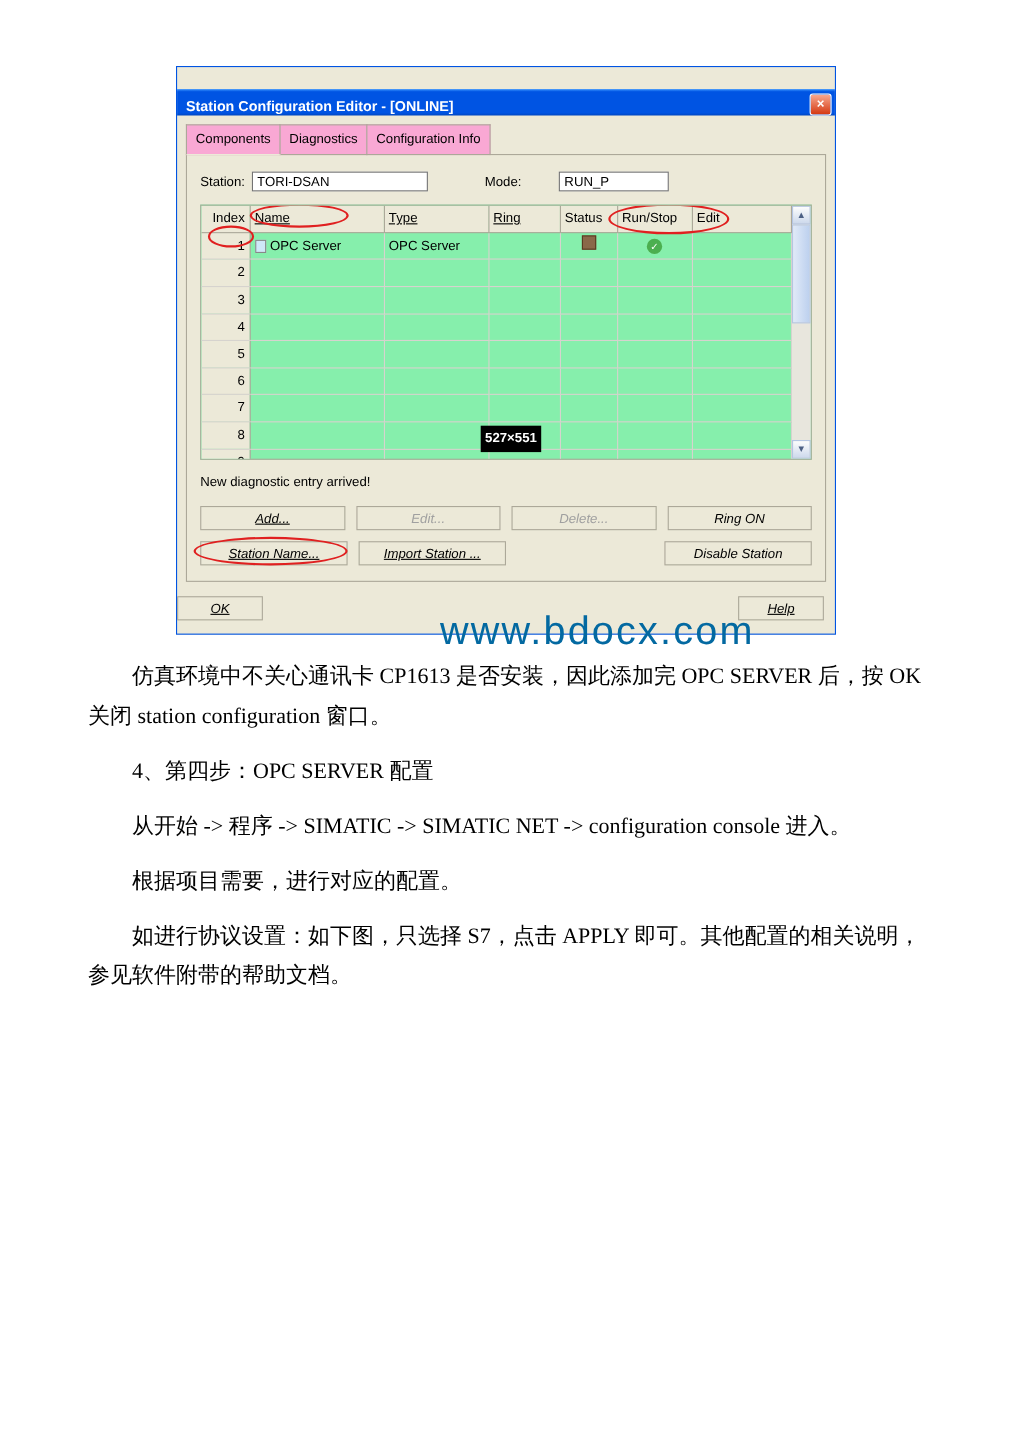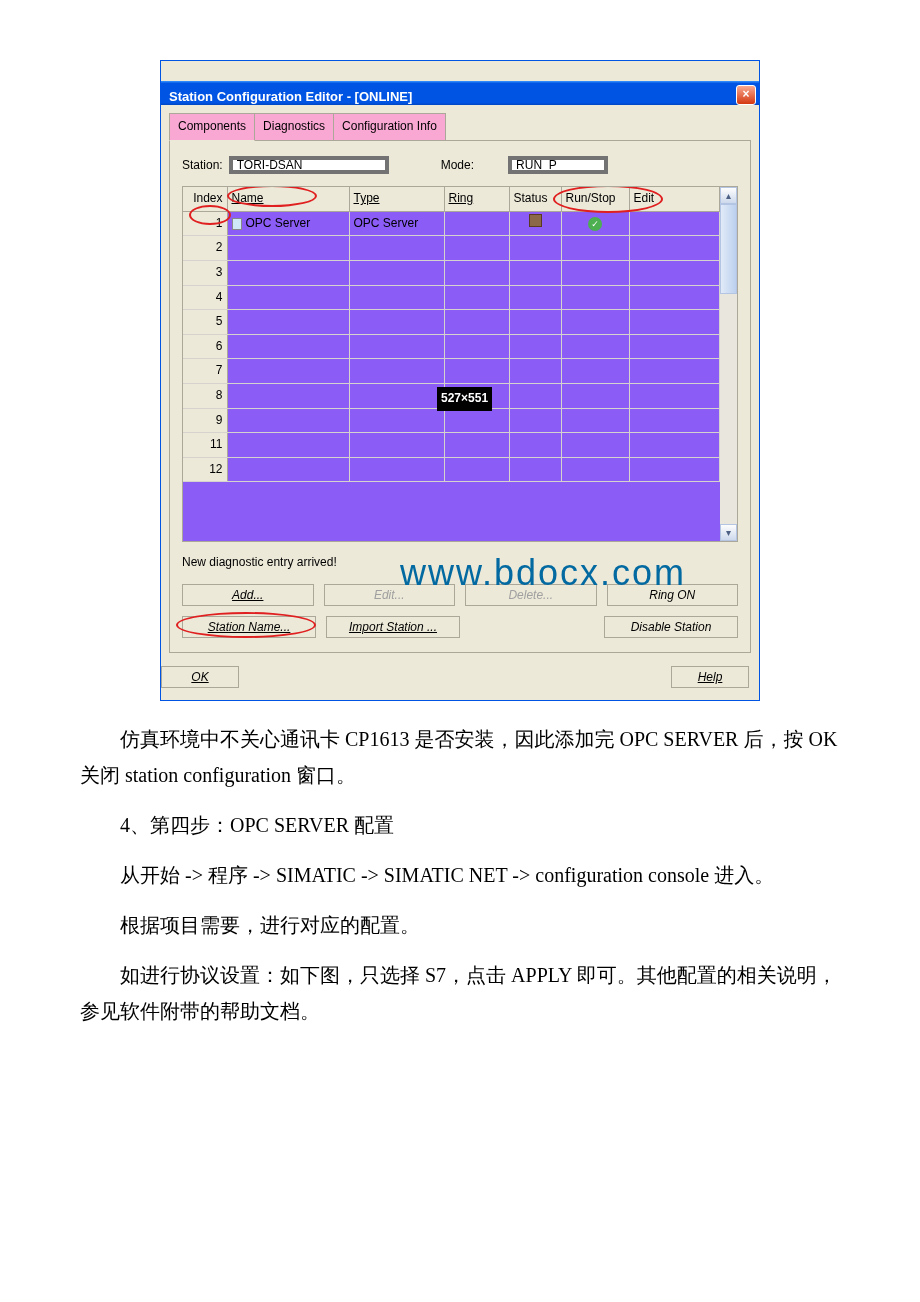--- a/index.html
+++ b/index.html
@@ -76,31 +76,31 @@
     top:-1px;
   }
   .row1 {
     display:flex;
     gap:6px;
     align-items:center;
     margin-bottom:10px;
     font-size:12px;
   }
   .row1 input {
-    border:4px solid #737373;
+    border:1px solid #737373;
     height:18px;
     padding:0 4px;
     font-size:12px;
     font-family:inherit;
   }
   .table-wrap {
     border:1px solid #aca899;
-    background:#8b5cf6;
+    background:#86efac;
     width:100%;
-    height:356px;
+    height:232px;
     overflow:hidden;
     position:relative;
   }
   table {
     border-collapse:collapse;
     width:calc(100% - 17px);
     font-size:12px;
   }
   thead th {
     background:#ece9d8;

